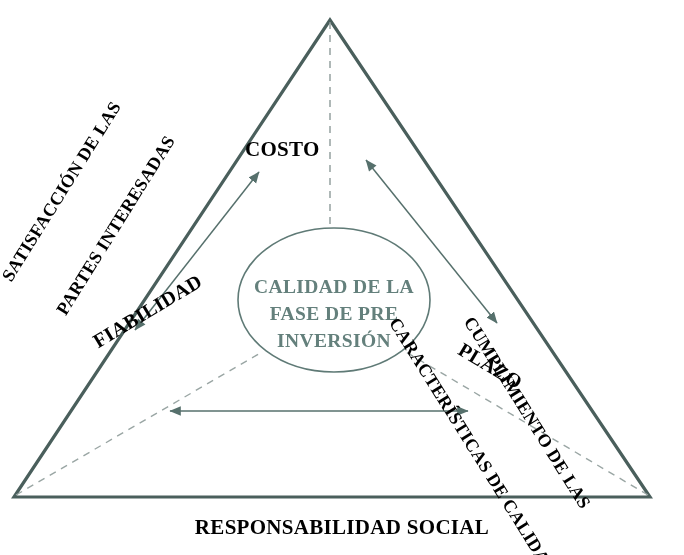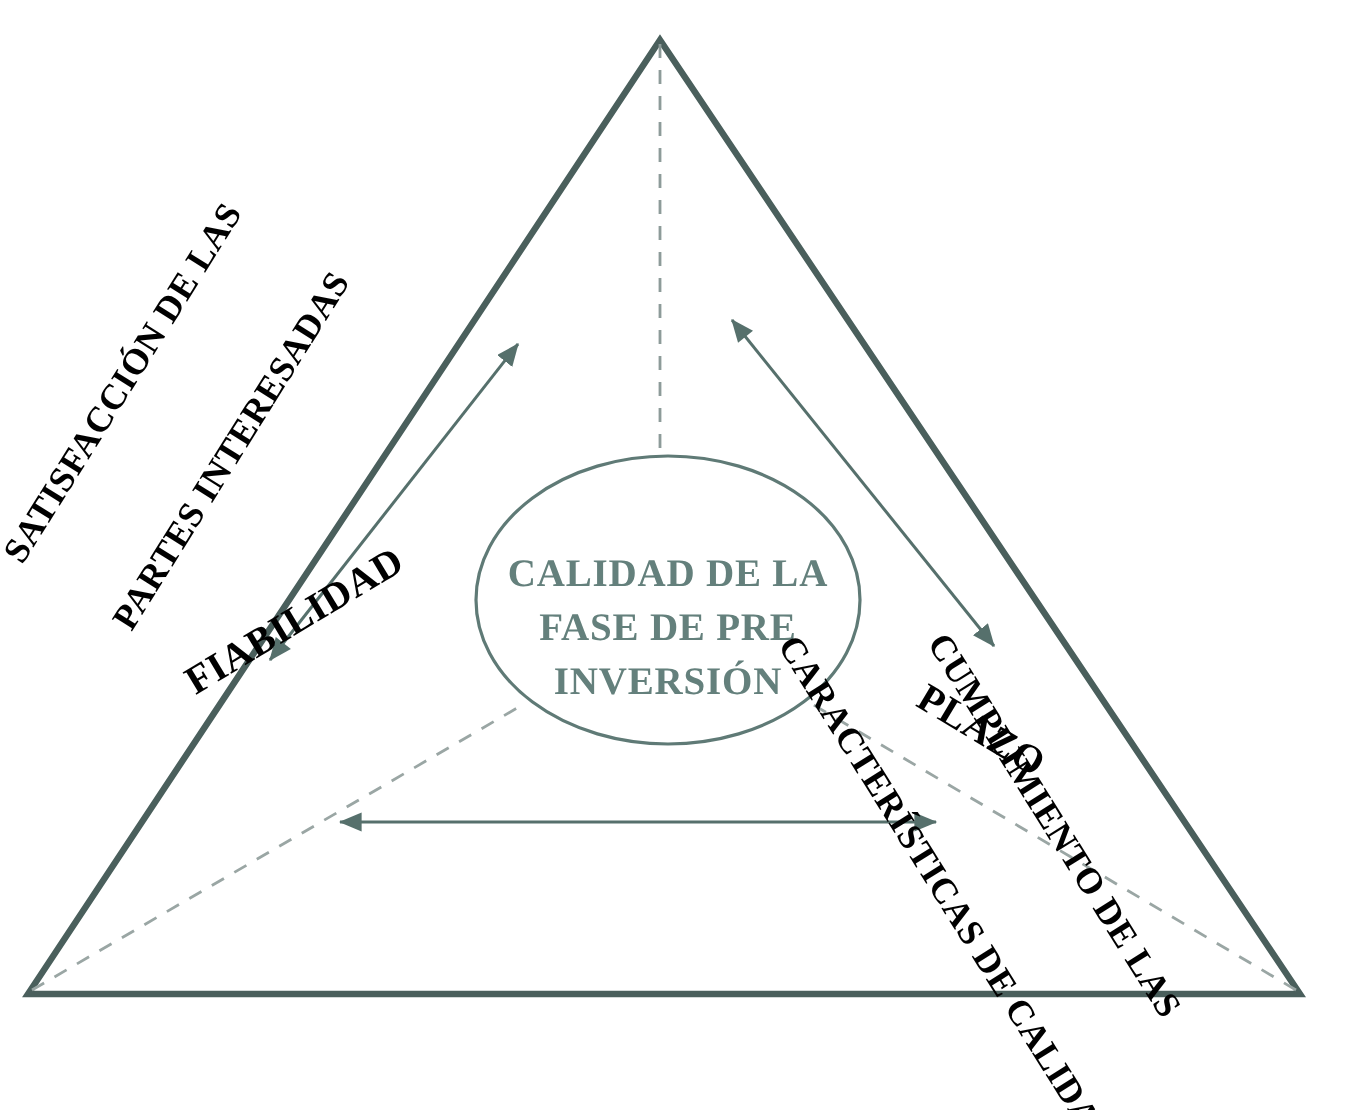--- a/index.html
+++ b/index.html
@@ -122,29 +122,31 @@
     <text class="center-text" x="334" y="320" text-anchor="middle">FASE DE PRE</text>
     <text class="center-text" x="334" y="347" text-anchor="middle">INVERSIÓN</text>
 
     <line id="arrow-left" x1="135" y1="330" x2="259" y2="172" stroke="#56706c" stroke-width="1.5" marker-start="url(#arrowhead-start)" marker-end="url(#arrowhead-end)"></line>
 
     <line id="arrow-right" x1="366" y1="160" x2="497" y2="323" stroke="#56706c" stroke-width="1.5" marker-start="url(#arrowhead-start)" marker-end="url(#arrowhead-end)"></line>
 
     <line id="arrow-bottom" x1="170" y1="411" x2="468" y2="411" stroke="#56706c" stroke-width="1.5" marker-start="url(#arrowhead-start)" marker-end="url(#arrowhead-end)"></line>
   </svg>
 
+  <div class="lbl" id="label-costo">COSTO</div>
 
   <div class="lbl" id="label-fiabilidad">FIABILIDAD</div>
 
   <div class="lbl" id="label-plazo">PLAZO</div>
 
   <div class="lbl" id="label-side-left">
     <div>SATISFACCIÓN DE LAS</div>
     <div>PARTES INTERESADAS</div>
   </div>
 
   <div class="lbl" id="label-side-right">
     <div>CUMPLIMIENTO DE LAS</div>
     <div>CARACTERÍSTICAS DE CALIDAD</div>
   </div>
 
+  <div class="lbl" id="label-base">RESPONSABILIDAD SOCIAL</div>
 
 </div>
 
 </body></html>

